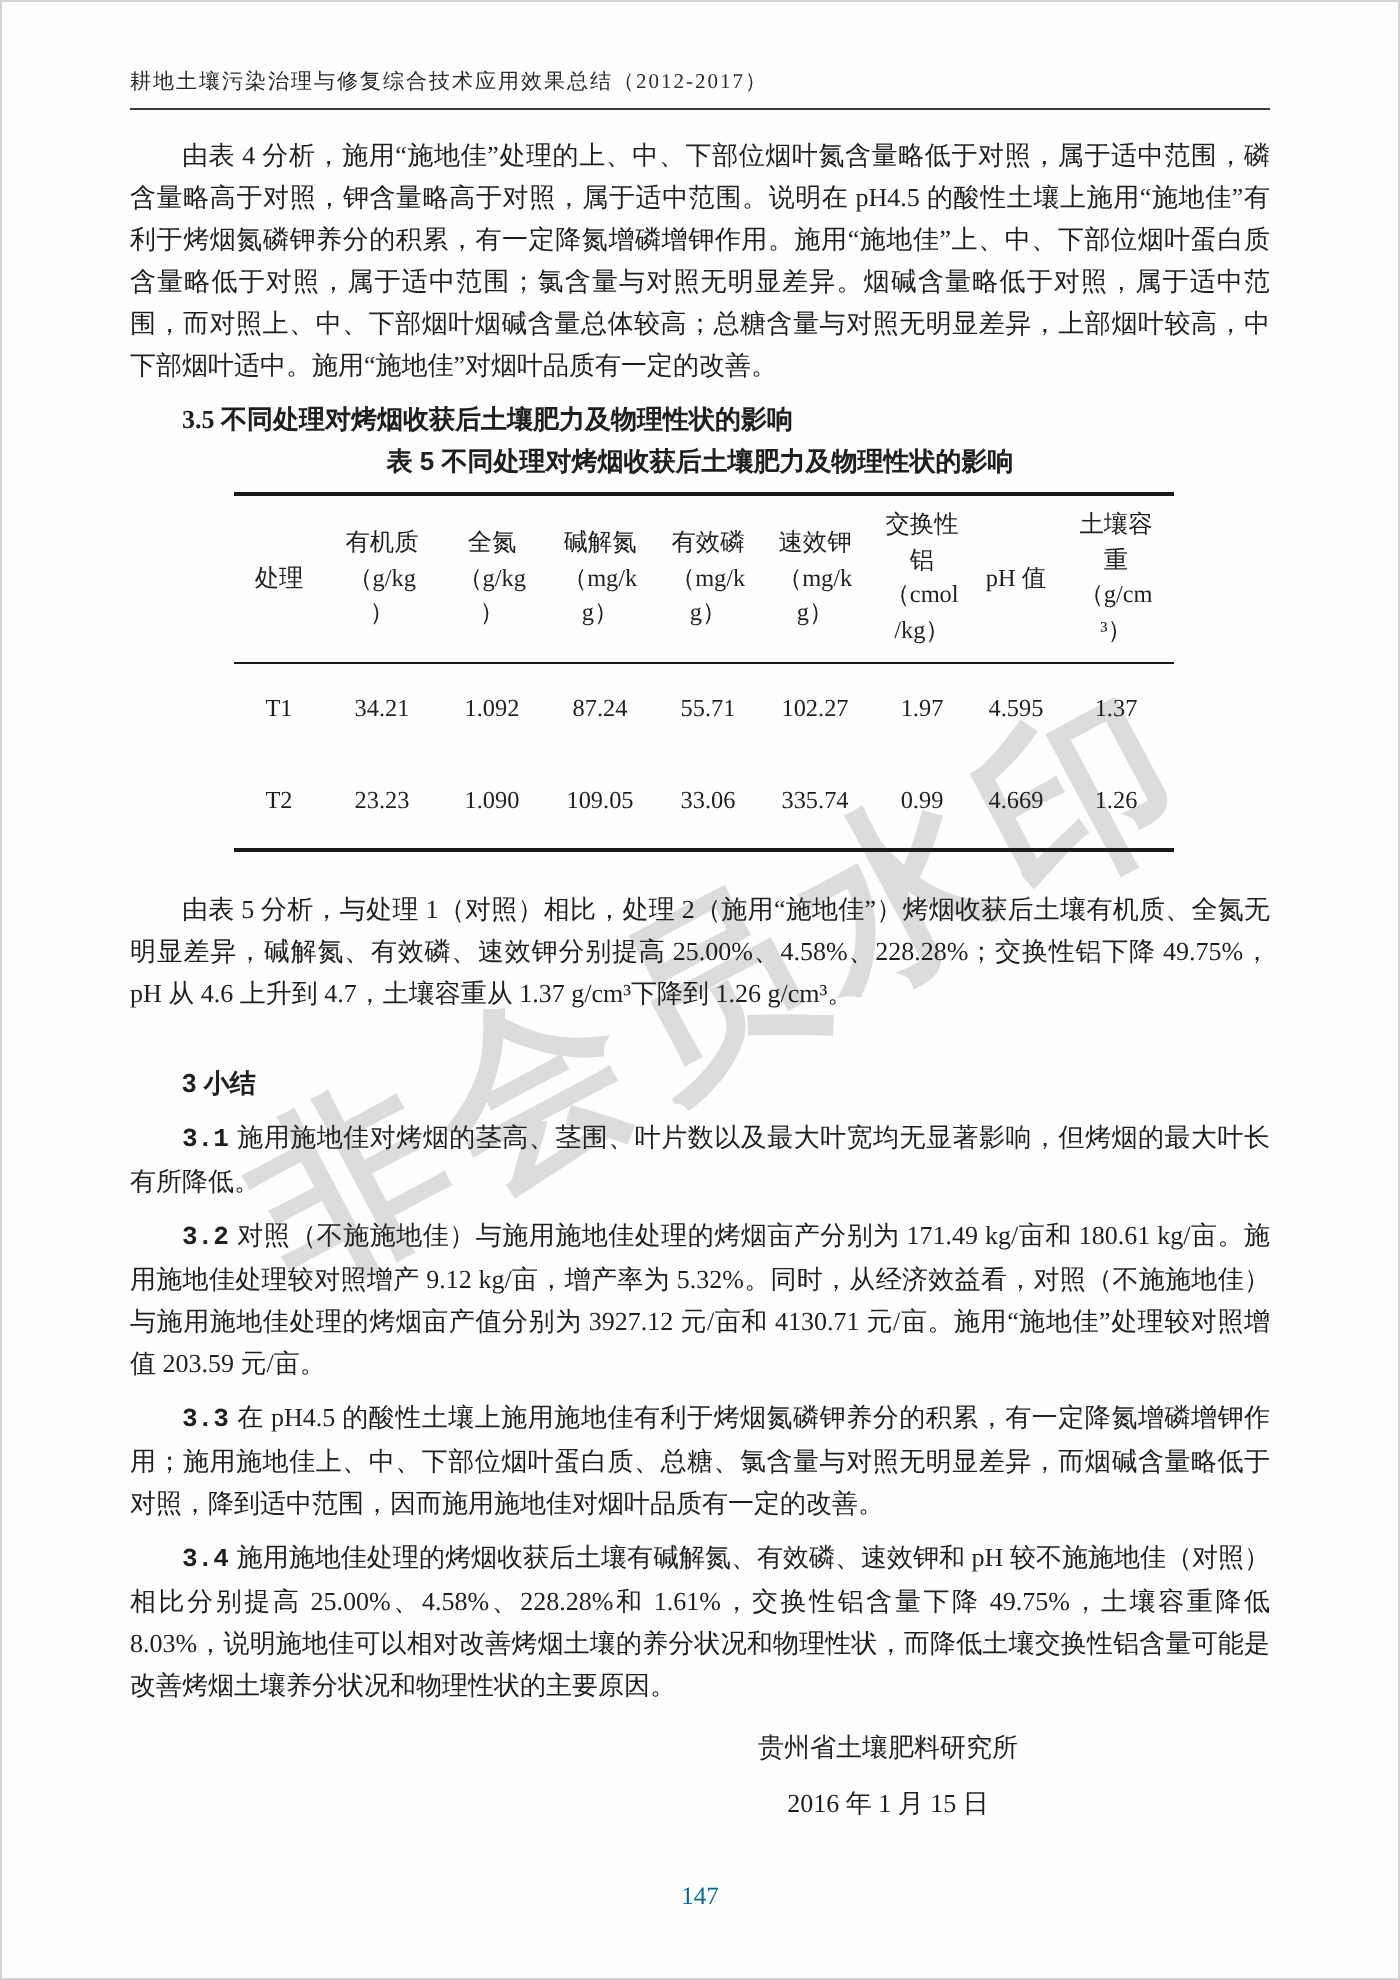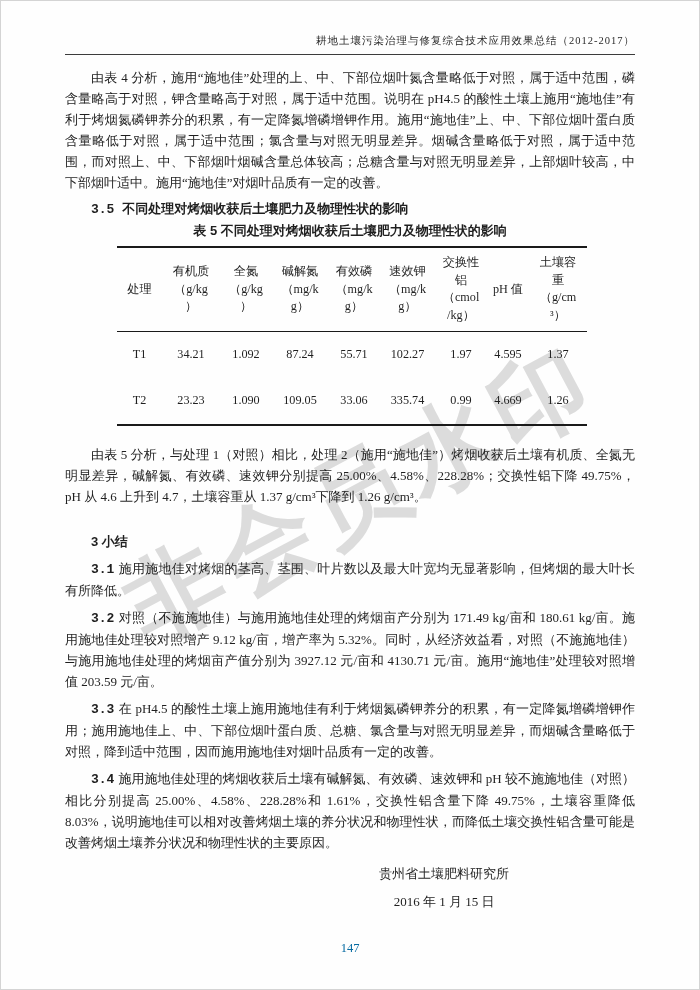--- a/index.html
+++ b/index.html
@@ -10,39 +10,39 @@
     background:#fefefe;
     overflow:hidden;
     font-family:"Liberation Serif","DejaVu Serif",serif;
     color:#1f1f1f;
   }
   .running-header{
     margin:0 64px;
     padding-top:33px;
     padding-bottom:6px;
     border-bottom:1px solid #3c3c3c;
-    text-align:right;
+    text-align:left;
     font-size:10.5px;
     letter-spacing:1px;
     color:#2a2a2a;
   }
   .content{
     position:relative;
     z-index:1;
     margin:0 64px;
     font-size:13px;
     line-height:21px;
     text-align:justify;
   }
   .para{margin:0;text-indent:2em;}
   .p1{margin-top:12px;}
   .section-heading{
     margin:6px 0 0 0;
     text-indent:2em;
-    font-family:Liberation Mono, monospace;
+    font-family:Liberation Serif, serif;
     font-weight:bold;
     font-size:13px;
   }
   .table-caption{
     margin:0;
     text-align:center;
     font-family:"Liberation Sans","DejaVu Sans",sans-serif;
     font-weight:bold;
     font-size:13px;
   }

